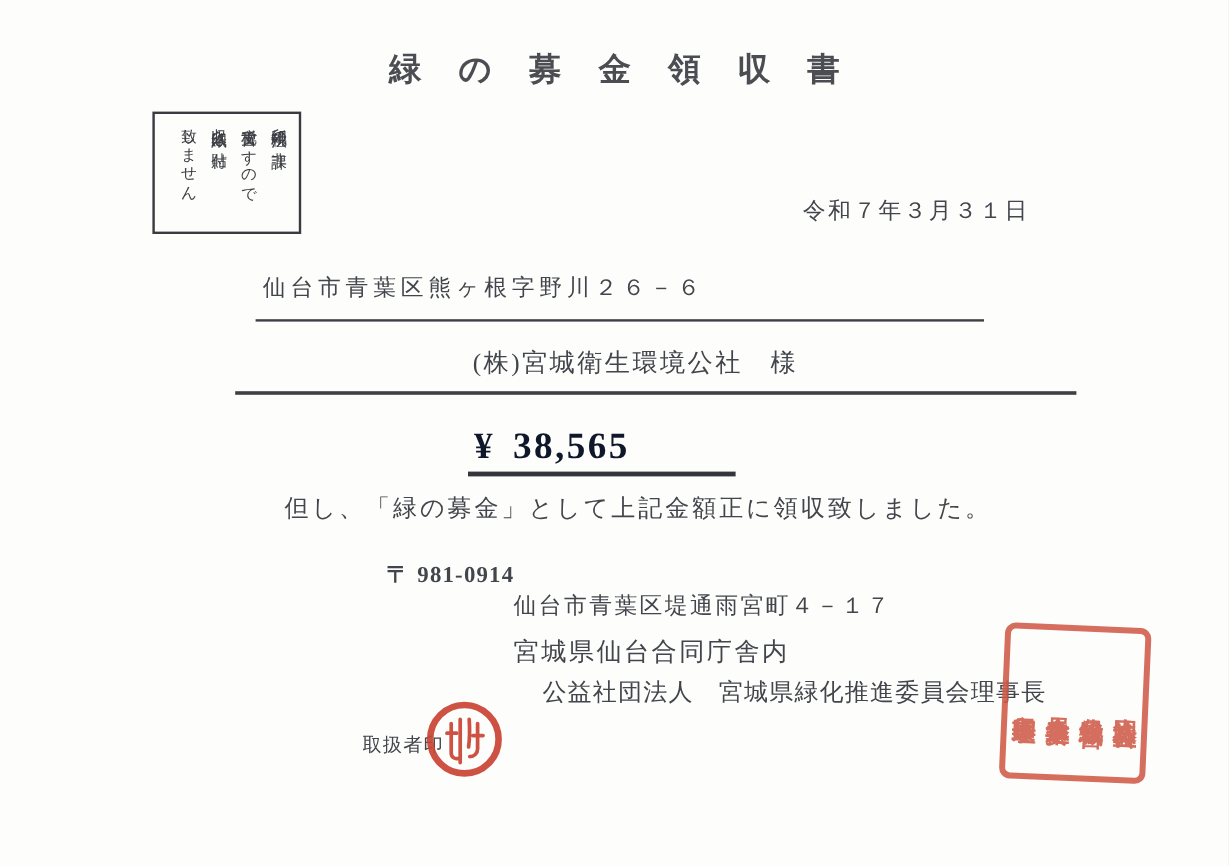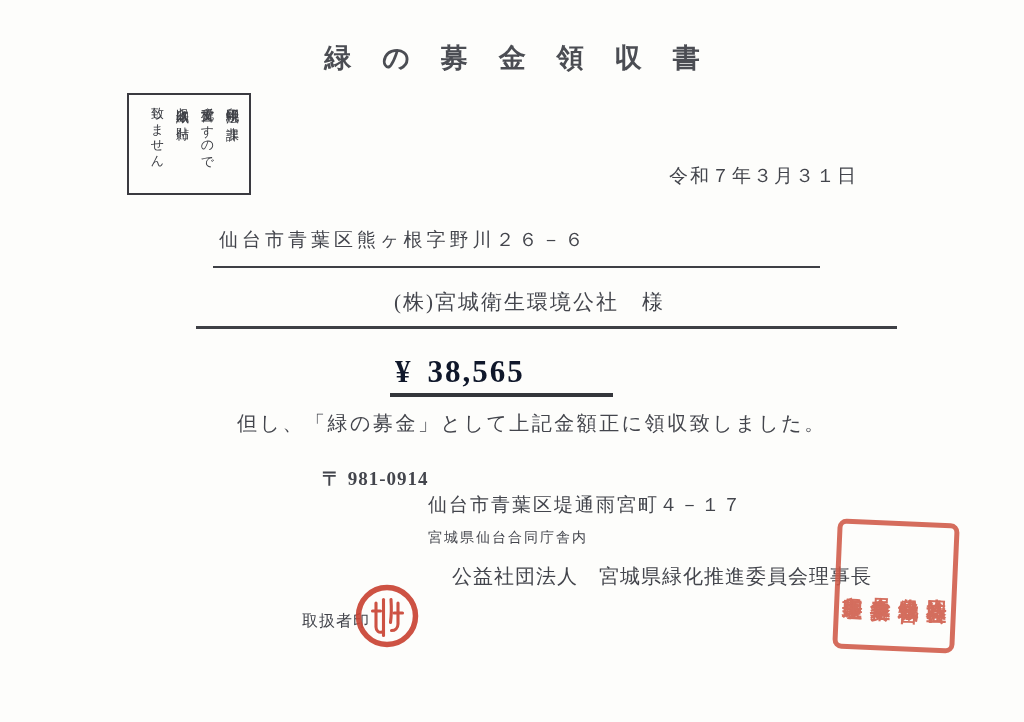--- a/index.html
+++ b/index.html
@@ -43,21 +43,21 @@
   .rule-name{left:196px;top:326px;width:701px;height:3px;}
 
   .amount{left:395px;top:354px;font-size:31px;letter-spacing:2px;font-weight:600;color:#0f172a;}
   .amount .cur{margin-right:15px;}
   .rule-amount{left:390px;top:393px;width:223px;height:4px;background:#34363b;}
 
   .statement{left:237px;top:410px;font-size:20px;letter-spacing:2.5px;text-align:right;}
 
   .issuer-postal{left:322px;top:466px;font-size:19px;letter-spacing:1px;font-weight:bold;}
   .issuer-address{left:428px;top:492px;font-size:19px;letter-spacing:2px;}
-  .issuer-building{left:428px;top:529px;font-size:14px;letter-spacing:2px;}
+  .issuer-building{left:428px;top:529px;font-size:21px;letter-spacing:2px;}
   .issuer-org{left:428px;top:563px;font-size:20px;letter-spacing:1px;margin-left:24px;}
 
   .handler-label{left:302px;top:611px;font-size:16px;letter-spacing:1px;}
 
   .round-seal{left:353px;top:582px;width:68px;height:68px;opacity:.92;}
 
   .square-seal{
     left:835px;top:521px;
     width:112px;height:116px;
     border:5px solid #d05a48;

